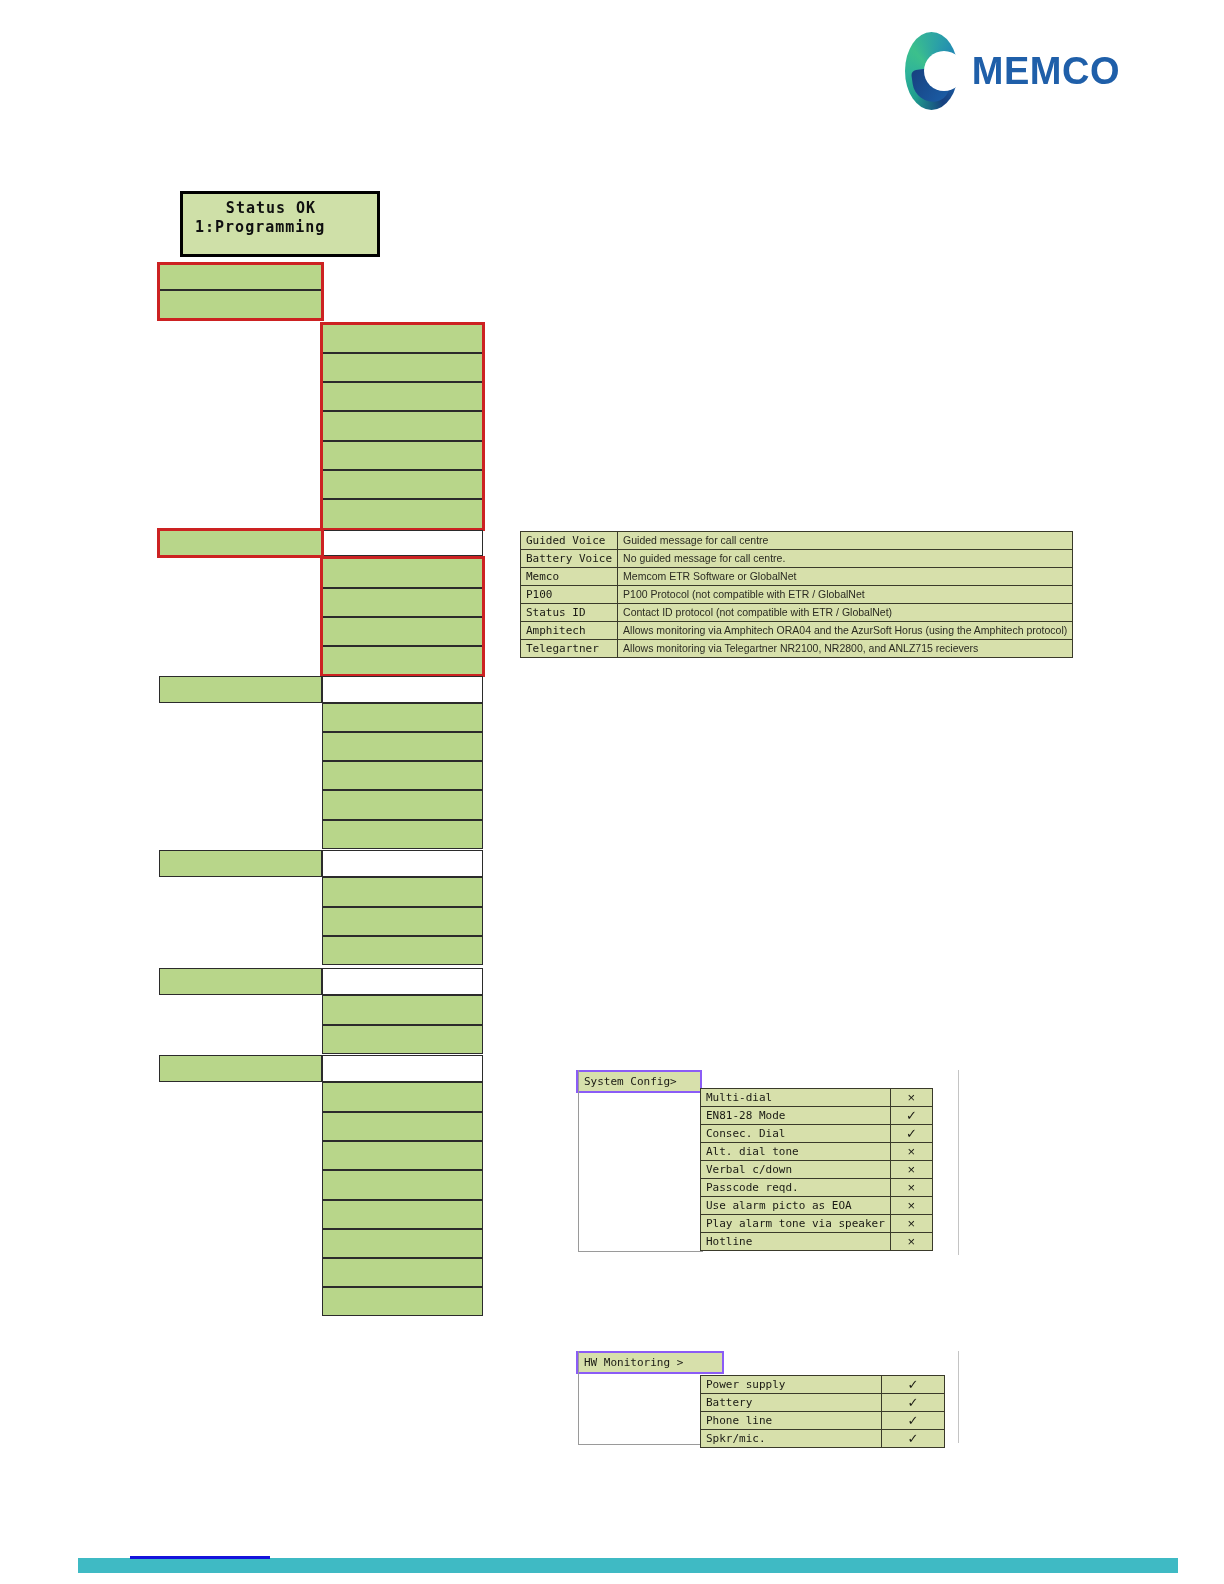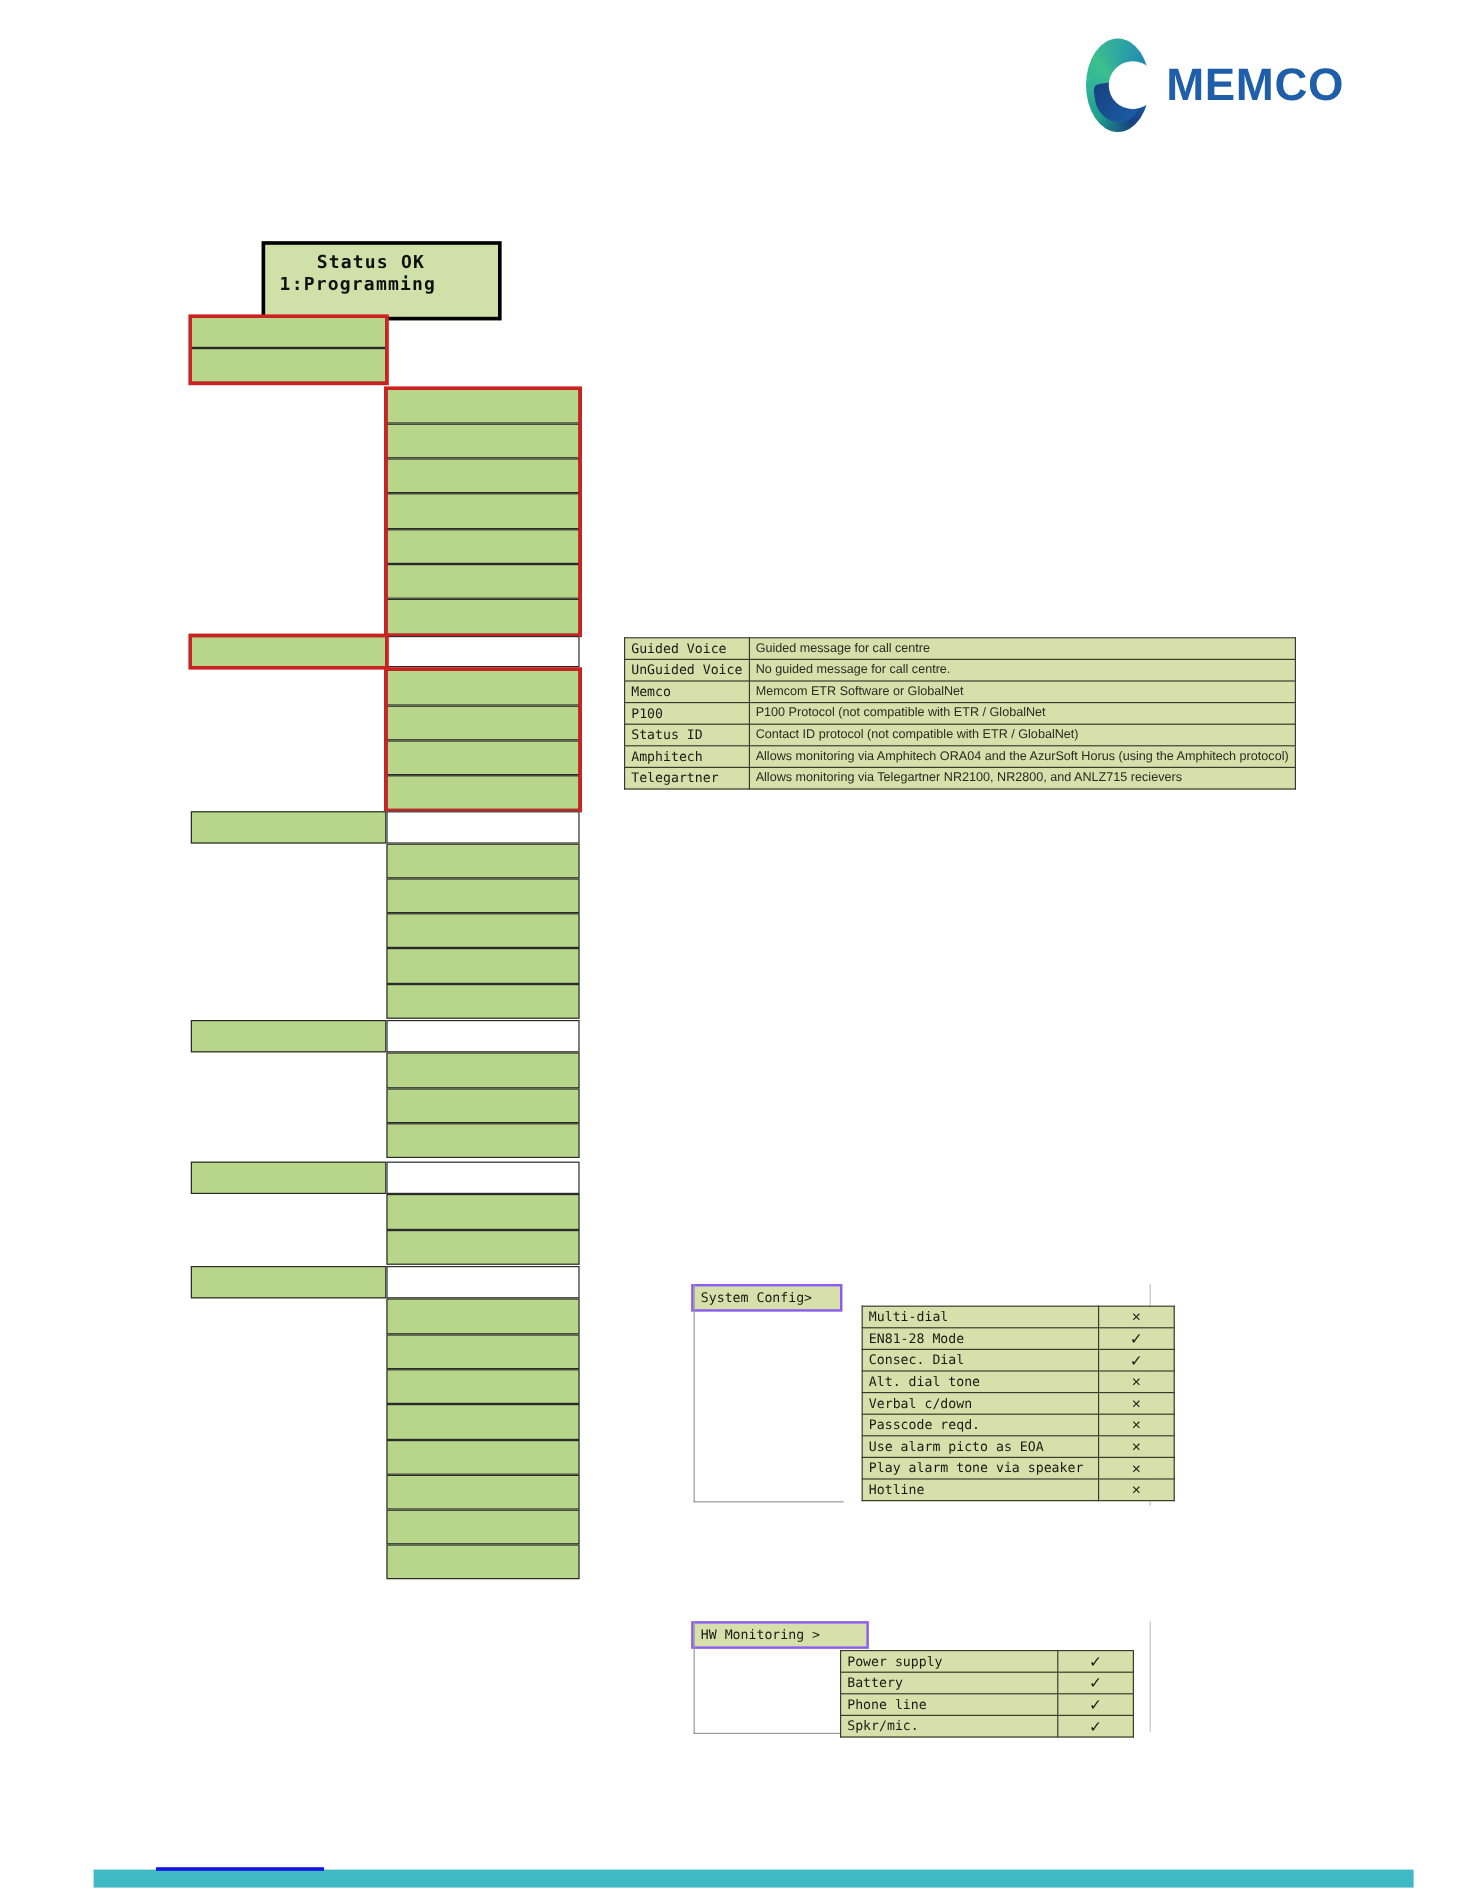--- a/index.html
+++ b/index.html
@@ -15,23 +15,23 @@
     background:conic-gradient(from 210deg,#1f9e8e 0deg,#2fb39a 55deg,#3cc08c 110deg,#2a9fa8 165deg,#1e7fb8 215deg,#1b5fa8 265deg,#17407f 310deg,#1f9e8e 360deg);
   }
   #logo .mark::after{content:"";position:absolute;left:19px;top:19px;width:40px;height:40px;border-radius:50%;background:#ffffff;}
   #logo .mark::before{content:"";position:absolute;left:8px;top:36px;width:36px;height:34px;
     background:linear-gradient(135deg,#17407f,#1b5fa8);
     border-bottom-left-radius:40px;border-top-left-radius:10px;border-bottom-right-radius:30px;
     transform:rotate(-8deg);}
   #logo .word{font-family:"Liberation Sans",sans-serif;font-size:38px;font-weight:700;color:#1f5fa9;letter-spacing:0.5px;}
 
   
-  #lcd{position:absolute;left:180px;top:201px;width:200px;height:66px;
+  #lcd{position:absolute;left:180px;top:191px;width:200px;height:66px;
     background:#cfe0a8;border:3px solid #000;box-sizing:border-box;
-    padding:5px 0 0 0;margin-left:38px;}
+    padding:5px 0 0 0;}
   #lcd .line{font-family:"DejaVu Sans Mono","Liberation Mono",monospace;
     font-size:15px;font-weight:700;color:#101010;line-height:19px;letter-spacing:1px;white-space:pre;}
   #lcd .l1{text-align:center;padding-right:18px;}
   #lcd .l2{text-align:left;padding-left:12px;}
 
   
   #flow{position:absolute;left:0;top:0;width:1224px;height:1584px;}
   .cell{position:absolute;box-sizing:border-box;background:#b8d68a;border:1px solid #2b2b2b;}
   .cell.blank{background:#ffffff;}
   .redbox{position:absolute;box-sizing:border-box;border:3px solid #cc2222;background:transparent;pointer-events:none;}
@@ -124,21 +124,21 @@
   <div class="cell" style="left:322px;top:1287px;width:161px;height:29px;"></div>
 </div>
 
 <table class="lcdtable" id="protocol-table" style="left:520px;top:531px;width:520px;">
   <tbody>
       <tr>
         <td style="width: 90px;">Guided Voice</td>
         <td class="desc">Guided message for call centre</td>
       </tr>
       <tr>
-        <td style="width: 90px;">UnGuided Voice</td>
+        <td style="width: 90px;">Battery Voice</td>
         <td class="desc">No guided message for call centre.</td>
       </tr>
       <tr>
         <td style="width: 90px;">Memco</td>
         <td class="desc">Memcom ETR Software or GlobalNet</td>
       </tr>
       <tr>
         <td style="width: 90px; margin-top: 38px;">P100</td>
         <td class="desc">P100 Protocol  (not compatible with ETR / GlobalNet</td>
       </tr>
@@ -153,21 +153,21 @@
       <tr>
         <td style="width: 90px;">Telegartner</td>
         <td class="desc">Allows monitoring via Telegartner NR2100, NR2800, and ANLZ715 recievers</td>
       </tr>
     </tbody>
 </table>
 
 <div class="menuhdr" style="left:576px;top:1070px;width:126px;">System Config&gt;</div>
 <div class="stub" style="left:578px;top:1070px;width:124px;height:181px;"></div>
 <div class="vrule" style="left:958px;top:1070px;height:185px;"></div>
-<table class="lcdtable" id="sysconfig-table" style="left:700px;top:1088px;width:261px;margin-left:18px;">
+<table class="lcdtable" id="sysconfig-table" style="left:700px;top:1088px;width:233px;">
   <tbody>
       <tr>
         <td>Multi-dial</td>
         <td class="mark">×</td>
       </tr>
       <tr>
         <td>EN81-28 Mode</td>
         <td class="mark">✓</td>
       </tr>
       <tr>

